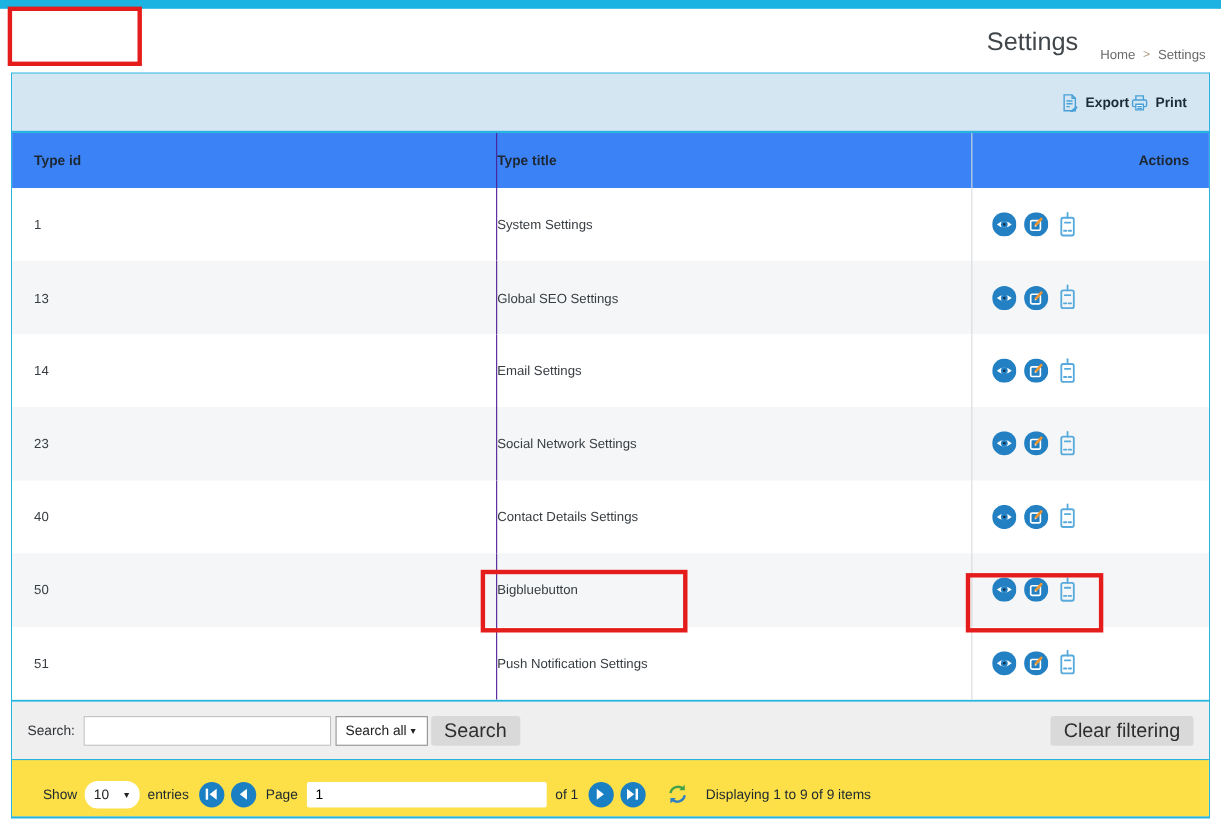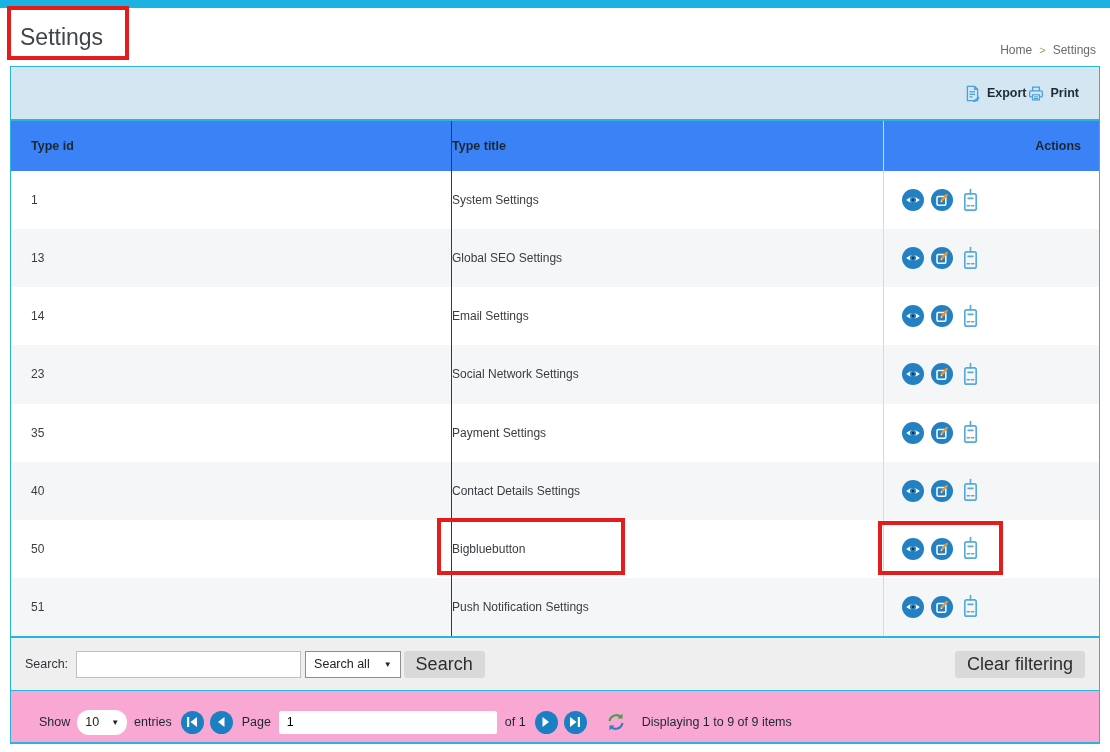--- a/index.html
+++ b/index.html
@@ -9,21 +9,21 @@
     background: #ffffff;
     position: relative;
     overflow: hidden;
     color: #33383d;
   }
 
   .topbar { height: 8px; background: #1cb2e2; }
 
   .page-header {
     height: 58px; display: flex; align-items: center;
-    justify-content: space-between; padding: 0 14px; gap: 20px;
+    justify-content: flex-end; padding: 0 14px; gap: 20px;
   }
   .page-title { font-size: 23px; color: #40454a; padding-left: 6px; }
   .breadcrumb { font-size: 12px; color: #6a6a6a; display: flex; gap: 7px; align-items: center; margin-top: 26px; }
   .breadcrumb .sep { color: #a89274; font-size: 11px; }
 
   .panel {
     position: absolute; left: 10px; right: 10px; top: 66px; bottom: 8px;
     border: 1px solid #29b4e0; border-bottom-width: 2px;
     display: flex; flex-direction: column; background: #fff;
   }
@@ -58,33 +58,33 @@
   .search-strip {
     flex: 0 0 52px; background: #efefef; display: flex; align-items: center;
     padding: 0 14px; font-size: 12.5px; color: #2f3338;
   }
   .search-input {
     width: 225px; height: 27px; border: 1px solid #c0c0c0; background: #fff;
     margin-left: 8px; padding: 0 6px; font-size: 12.5px; font-family: inherit;
   }
   .fake-select {
     height: 27px; background: #fff; border: 1px solid #8f8f8f;
-    display: flex; align-items: center; gap: 14px; padding: 0 8px;
+    display: flex; align-items: center; gap: 2px; padding: 0 8px;
     margin-left: 4px; cursor: pointer; font-size: 12.5px; color: #222;
   }
   .caret { font-size: 8px; color: #222; }
   .btn-gray {
     height: 27px; border: none; border-radius: 3px; background: #d9d9d9;
     padding: 0 12px; font-size: 18px; color: #2e2e2e; margin-left: 3px;
     font-family: inherit; cursor: pointer;
   }
   .clear-btn { margin-left: auto; }
 
   .pager {
-    flex: 0 0 52px; background: #f9a8d4; border-top: 1px solid #29b4e0;
+    flex: 0 0 52px; background: #fde047; border-top: 1px solid #29b4e0;
     display: flex; align-items: center; padding: 11px 14px 0 28px;
     font-size: 12.5px; color: #1d2731;
   }
   .pager-select {
     height: 25px; background: #fff; border: none; border-radius: 12px;
     display: flex; align-items: center; gap: 12px; padding: 0 8px;
     margin: 0 7px; cursor: pointer; color: #222;
   }
   .circle-btn {
     width: 23px; height: 23px; border-radius: 50%; background: #1b7fc4;
@@ -270,41 +270,20 @@
         <button class="icon-btn">
             <svg width="21" height="25">
               <use href="#i-clipboard"></use>
             </svg>
           </button>
       </div>
     </div>
     <div class="tr">
       <div class="td col-id">23</div>
       <div class="td col-title">Social Network Settings</div>
-      <div class="td col-actions">
-        <button class="icon-btn">
-            <svg width="22" height="22">
-              <use href="#i-eye"></use>
-            </svg>
-          </button>
-        <button class="icon-btn">
-            <svg width="22" height="22">
-              <use href="#i-edit"></use>
-            </svg>
-          </button>
-        <button class="icon-btn">
-            <svg width="21" height="25">
-              <use href="#i-clipboard"></use>
-            </svg>
-          </button>
-      </div>
-    </div>
-    <div class="tr">
-      <div class="td col-id">35</div>
-      <div class="td col-title">Payment Settings</div>
       <div class="td col-actions">
         <button class="icon-btn">
             <svg width="22" height="22">
               <use href="#i-eye"></use>
             </svg>
           </button>
         <button class="icon-btn">
             <svg width="22" height="22">
               <use href="#i-edit"></use>
             </svg>

